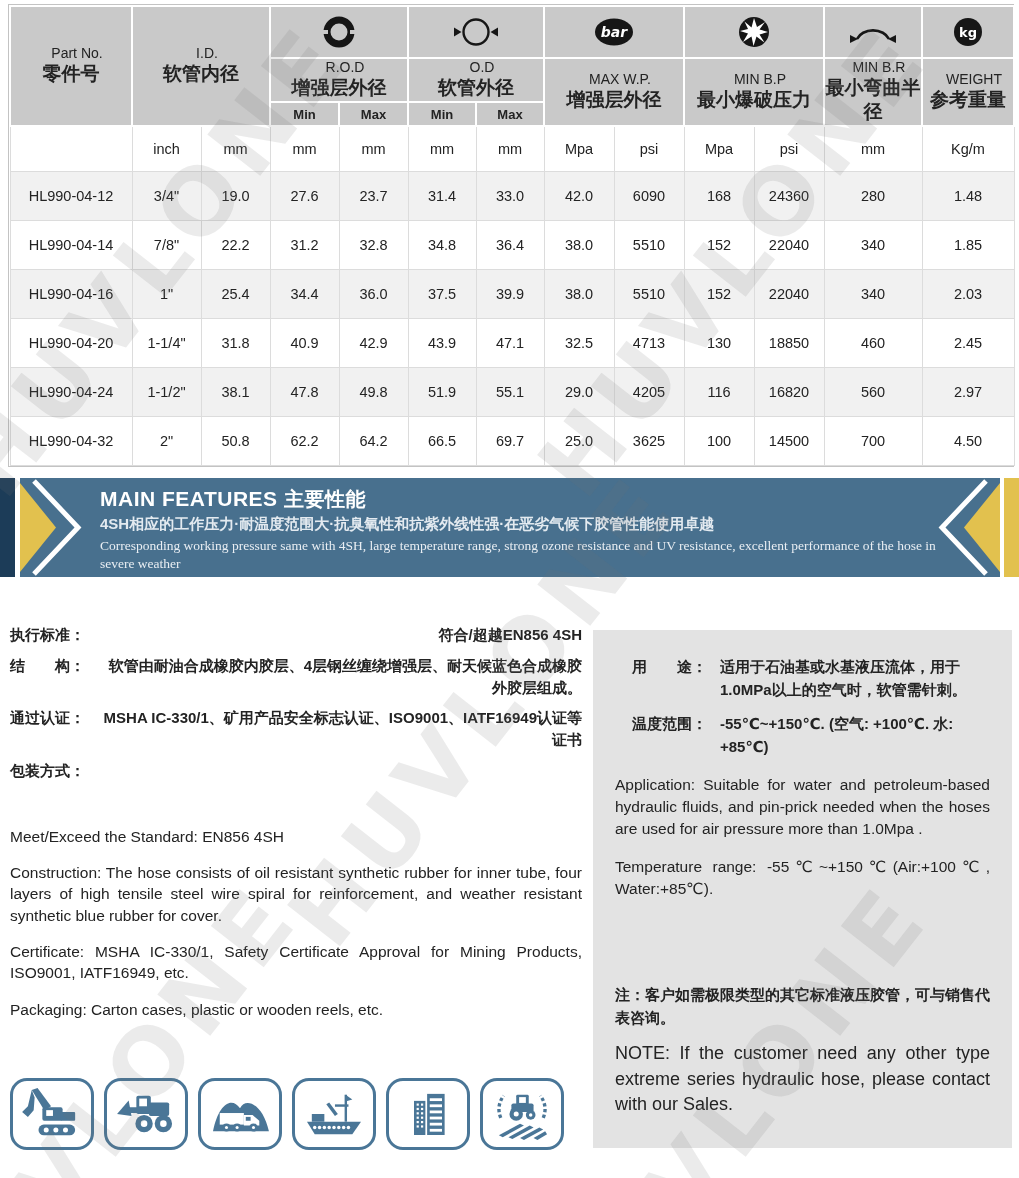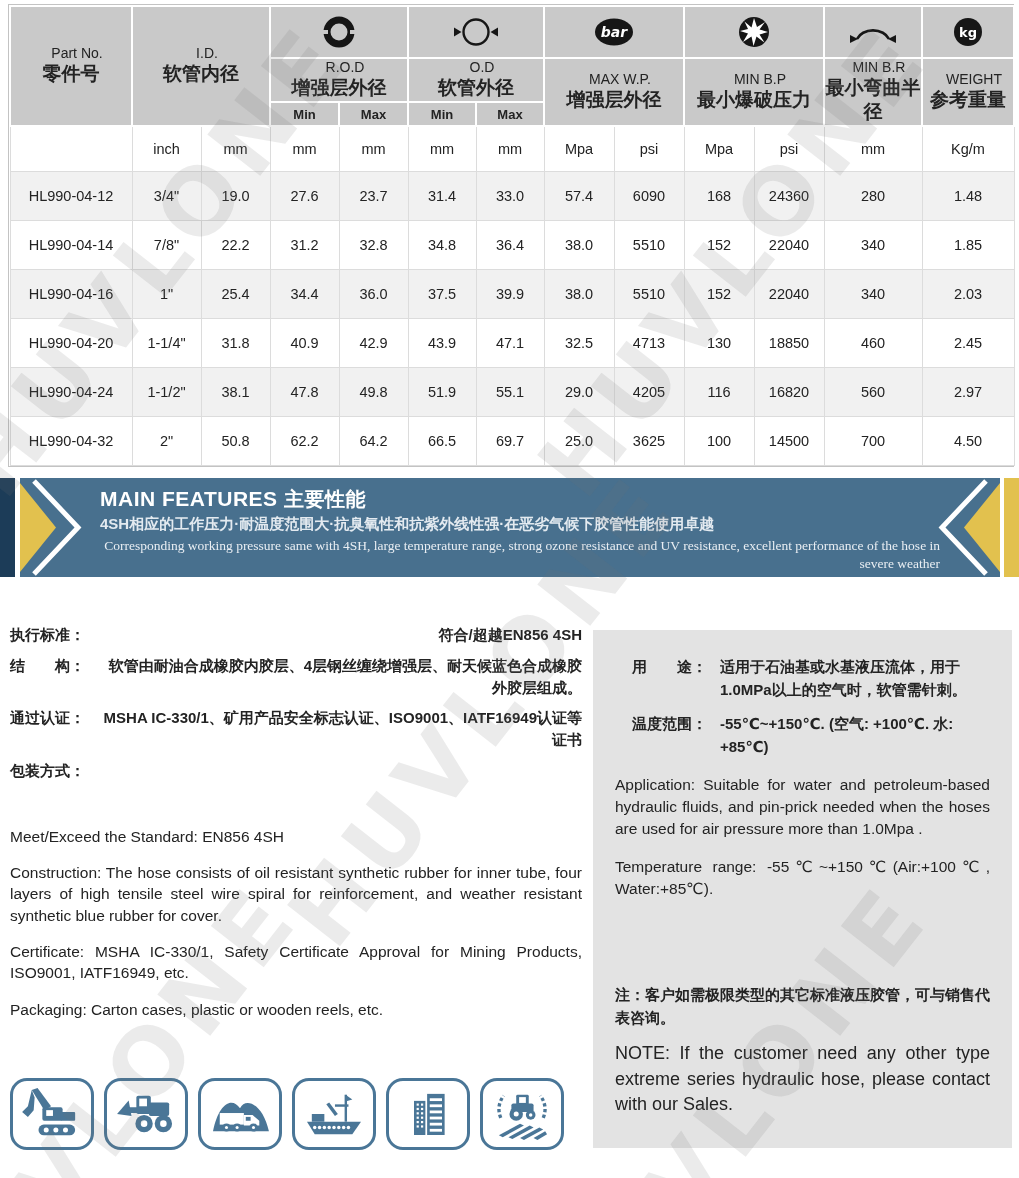--- a/index.html
+++ b/index.html
@@ -21,21 +21,21 @@
   .spec .minmax-row th { height:22px; font-size:13px; font-weight:bold; }
   .spec .units-row td { height:44px; font-size:14.5px; border:1px solid #dcdcdc; background:#fff; }
   .spec tbody td { height:48px; font-size:14.5px; border:1px solid #dcdcdc; }
   .spec tbody tr:nth-child(odd) td { background:#f1f1f1; }
   .spec tbody tr:nth-child(even) td { background:#fff; }
   .hdr .en { display:block; font-size:14px; line-height:1.2;padding-left:12px; }
   .hdr .zh { display:block; font-size:19px; line-height:1.3; font-weight:600; }
   .icon-cell svg { display:block; margin:0 auto; }
 
   
-  .banner { position:absolute; left:0; top:478px; width:1019px; height:99px; z-index:2;text-align:right; }
+  .banner { position:absolute; left:0; top:478px; width:1019px; height:99px; z-index:2; }
   .banner .navy-bar  { position:absolute; left:0; top:0; width:15px; height:99px; background:#1c3c58; }
   .banner .blue-body { position:absolute; left:20px; top:0; width:980px; height:99px; background:#48708e; }
   .banner .yellow-bar{ position:absolute; left:1004px; top:0; width:15px; height:99px; background:#e2c14e; }
   .banner .chev { position:absolute; top:0; height:99px; width:62px; }
   .banner .chev.left { left:0; }
   .banner .chev.right { right:0; transform:scaleX(-1); }
   .banner-title { position:absolute; left:80px; top:8px; color:#fff; font-weight:bold;
                   font-size:21px; letter-spacing:0.5px; }
   .banner-title .zh { font-size:20px; }
   .banner-sub-zh { position:absolute; left:80px; top:37px; color:#e3eaf0; font-size:15px; font-weight:600; }
@@ -194,21 +194,21 @@
       </thead>
       <tbody>
           <tr>
             <td>HL990-04-12</td>
             <td>3/4"</td>
             <td>19.0</td>
             <td>27.6</td>
             <td>23.7</td>
             <td>31.4</td>
             <td>33.0</td>
-            <td>57.4</td>
+            <td>42.0</td>
             <td>6090</td>
             <td>168</td>
             <td>24360</td>
             <td>280</td>
             <td>1.48</td>
           </tr>
           <tr>
             <td>HL990-04-14</td>
             <td>7/8"</td>
             <td>22.2</td>

